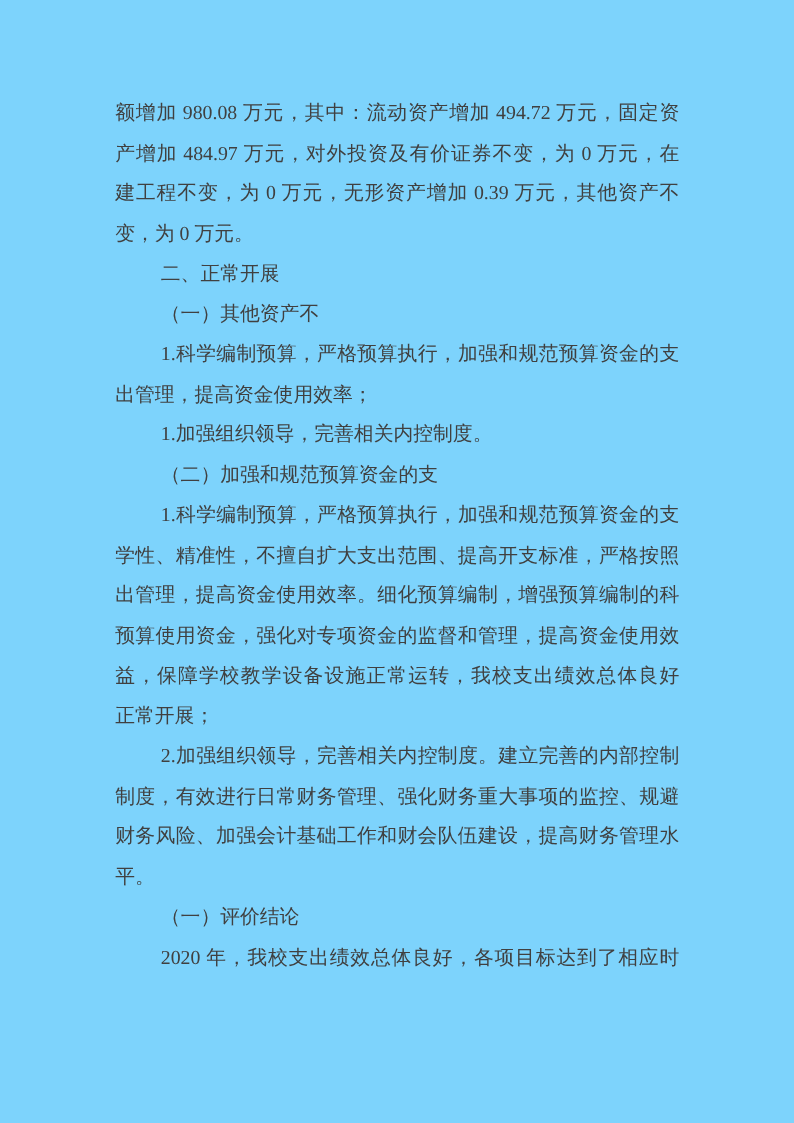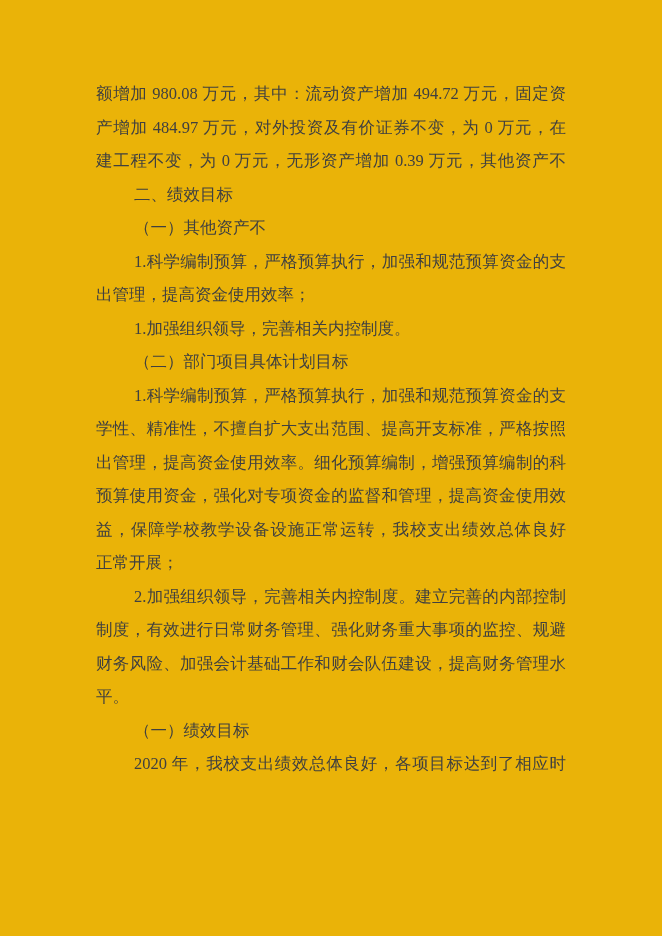--- a/index.html
+++ b/index.html
@@ -4,21 +4,21 @@
 <style>
   html, body {
     margin: 0;
     padding: 0;
     background: #ffffff;
   }
   .page {
     position: relative;
     width: 662px;
     height: 936px;
-    background: #eab308;
+    background: #7dd3fc;
     overflow: hidden;
   }
   .textblock {
     position: absolute;
     left: 96px;
     top: 77px;
     width: 470px;
     font-family: "Liberation Serif", "DejaVu Serif", serif;
     font-size: 16.5px;
     line-height: 33.5px;
@@ -44,51 +44,52 @@
 </style>
 </head>
 <body>
 
 <div class="page">
   <div class="textblock" id="doc-body" style="color: rgb(64, 64, 64);">
       <div class="para">
         <div class="line jl">额增加 980.08 万元，其中：流动资产增加 494.72 万元，固定资</div>
         <div class="line jl">产增加 484.97 万元，对外投资及有价证券不变，为 0 万元，在</div>
         <div class="line jl">建工程不变，为 0 万元，无形资产增加 0.39 万元，其他资产不</div>
+        <div class="line">变，为 0 万元。</div>
       </div>
       <div class="para">
-        <div class="line ind">二、绩效目标</div>
+        <div class="line ind">二、正常开展</div>
       </div>
       <div class="para">
         <div class="line ind">（一）其他资产不</div>
       </div>
       <div class="para">
         <div class="line jl ind">1.科学编制预算，严格预算执行，加强和规范预算资金的支</div>
         <div class="line">出管理，提高资金使用效率；</div>
       </div>
       <div class="para">
         <div class="line ind">1.加强组织领导，完善相关内控制度。</div>
       </div>
       <div class="para">
-        <div class="line ind">（二）部门项目具体计划目标</div>
+        <div class="line ind">（二）加强和规范预算资金的支</div>
       </div>
       <div class="para">
         <div class="line jl ind">1.科学编制预算，严格预算执行，加强和规范预算资金的支</div>
         <div class="line jl">学性、精准性，不擅自扩大支出范围、提高开支标准，严格按照</div>
         <div class="line jl">出管理，提高资金使用效率。细化预算编制，增强预算编制的科</div>
         <div class="line jl">预算使用资金，强化对专项资金的监督和管理，提高资金使用效</div>
         <div class="line jl">益，保障学校教学设备设施正常运转，我校支出绩效总体良好</div>
         <div class="line">正常开展；</div>
       </div>
       <div class="para">
         <div class="line jl ind">2.加强组织领导，完善相关内控制度。建立完善的内部控制</div>
         <div class="line jl">制度，有效进行日常财务管理、强化财务重大事项的监控、规避</div>
         <div class="line jl">财务风险、加强会计基础工作和财会队伍建设，提高财务管理水</div>
         <div class="line">平。</div>
       </div>
       <div class="para">
-        <div class="line ind">（一）绩效目标</div>
+        <div class="line ind">（一）评价结论</div>
       </div>
       <div class="para">
         <div class="line jl ind">2020 年，我校支出绩效总体良好，各项目标达到了相应时</div>
       </div>
     </div>
 </div>
 
 </body></html>

